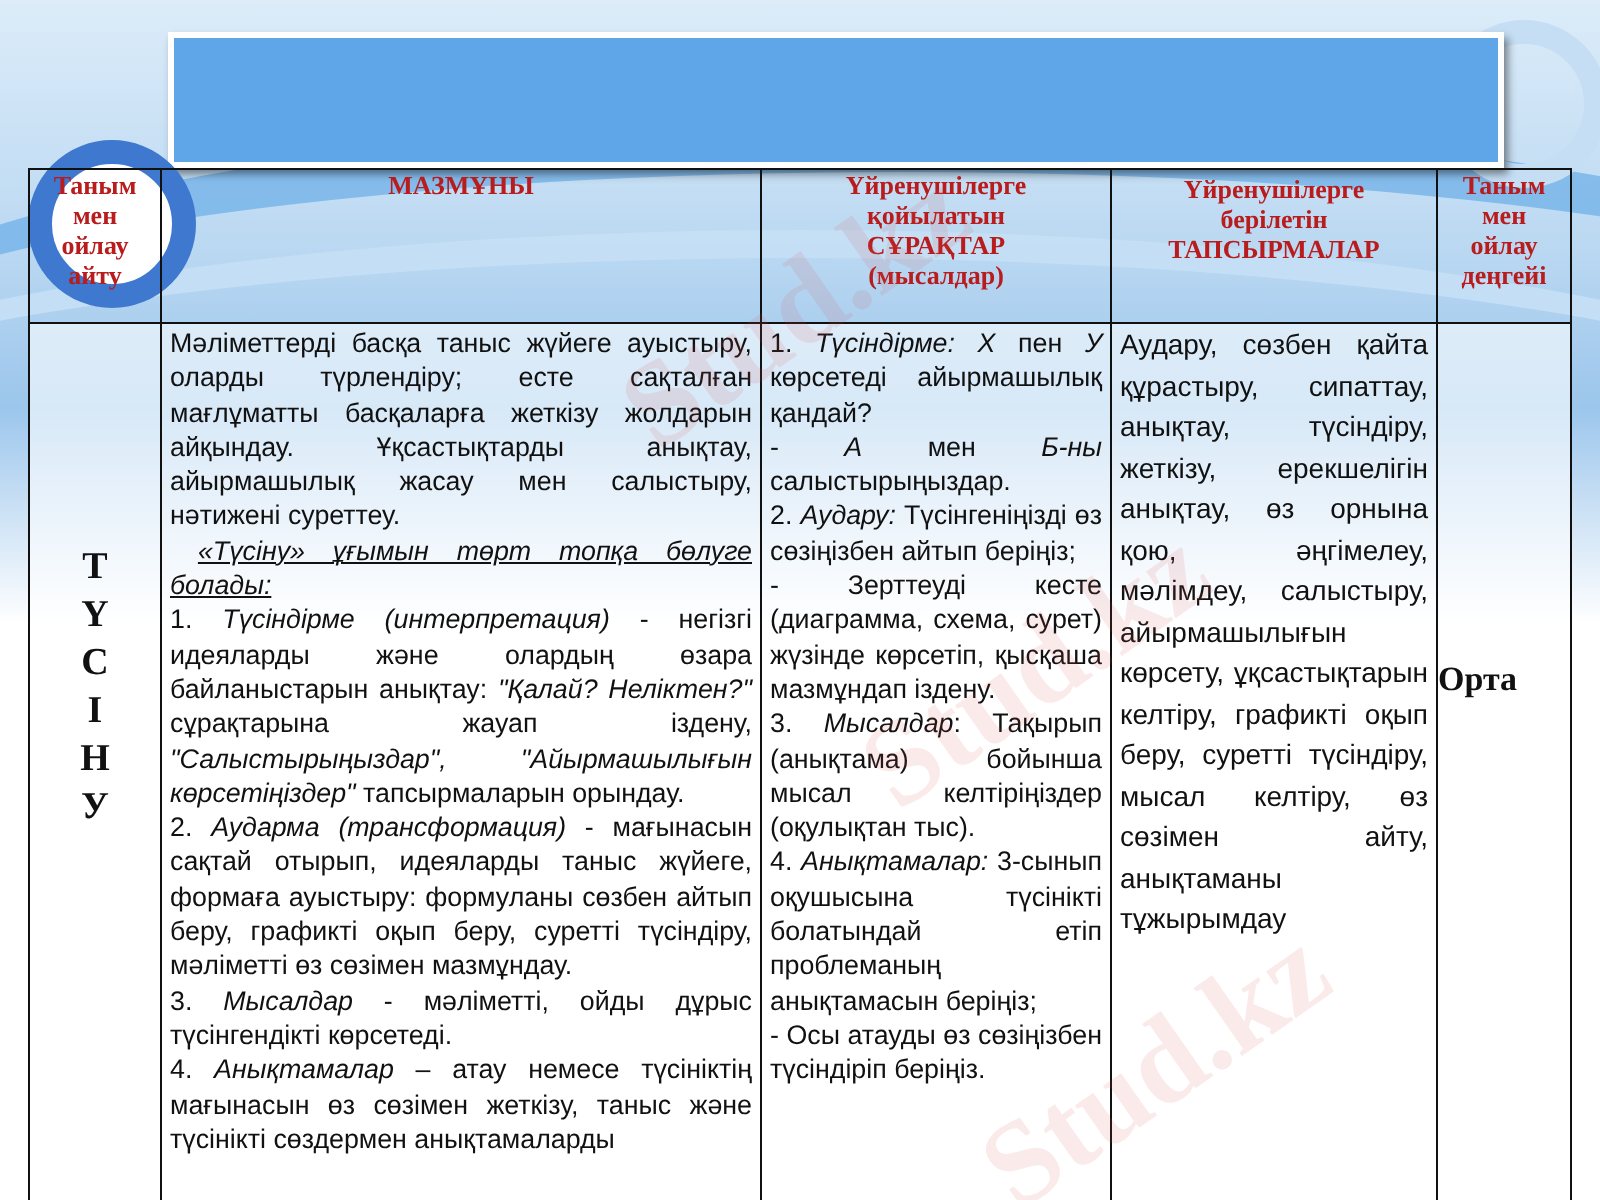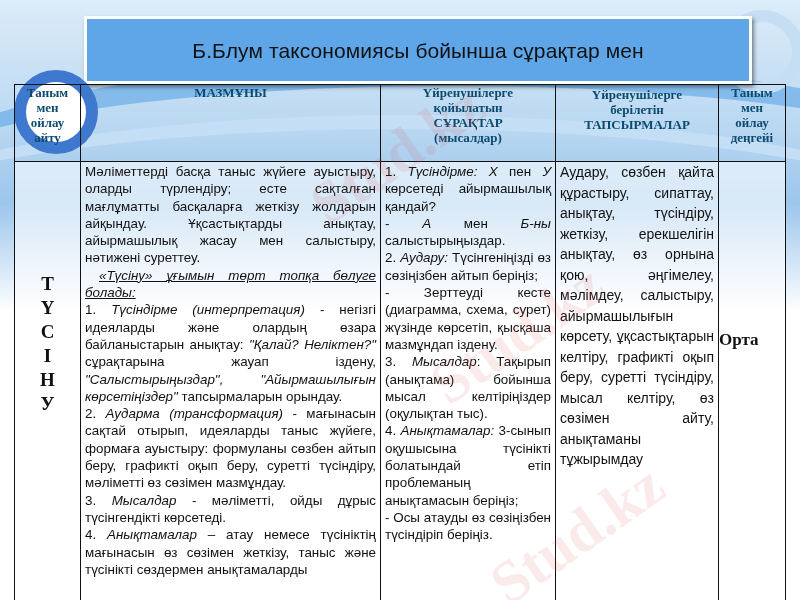--- a/index.html
+++ b/index.html
@@ -42,21 +42,21 @@
   }
   table.main {
     position: absolute; left: 14px; top: 84px; width: 771px;
     border-collapse: collapse; table-layout: fixed;
   }
   table.main td, table.main th {
     border: 1.5px solid #111; vertical-align: top; padding: 0;
   }
   thead th {
     font-family: "Liberation Serif", serif; font-weight: bold; font-size: 13px;
-    line-height: 15px; color: #0c4a6e; text-align: center; vertical-align: middle;
+    line-height: 15px; color: #b91c1c; text-align: center; vertical-align: middle;
     height: 74px; background: transparent;
   }
   th.col-content { vertical-align: bottom; padding-bottom: 16px; }
   .cell-text {
     font-family: Liberation Sans, sans-serif; font-size: 13.4px; line-height: 17.3px;
     color: #111; text-align: justify; padding: 1px 4px 0 4px;
   }
   .cell-text p { margin: 0; }
   .cell-text i { font-style: italic; }
   .under { text-decoration: underline; font-style: italic; }
@@ -73,21 +73,20 @@
 </style>
 </head>
 <body>
 
 <div class="bg-swoosh"></div>
 <div class="bg-swoosh2"></div>
 <div class="bg-circle-right"></div>
 
 <div class="title-box">
   <div class="title-text">
-    <span>Б.Блум таксономиясы бойынша сұрақтар мен</span>
   </div>
 </div>
 
 <div class="bg-circle-left"></div>
 
 <table class="main">
   <colgroup>
     <col style="width:66px">
     <col style="width:300px">
     <col style="width:175px">

